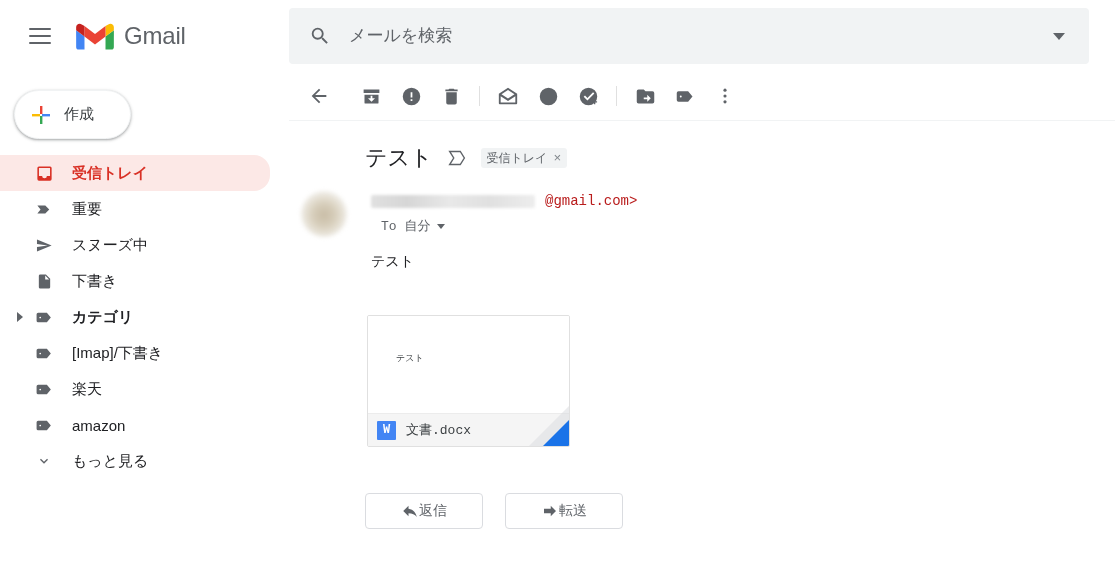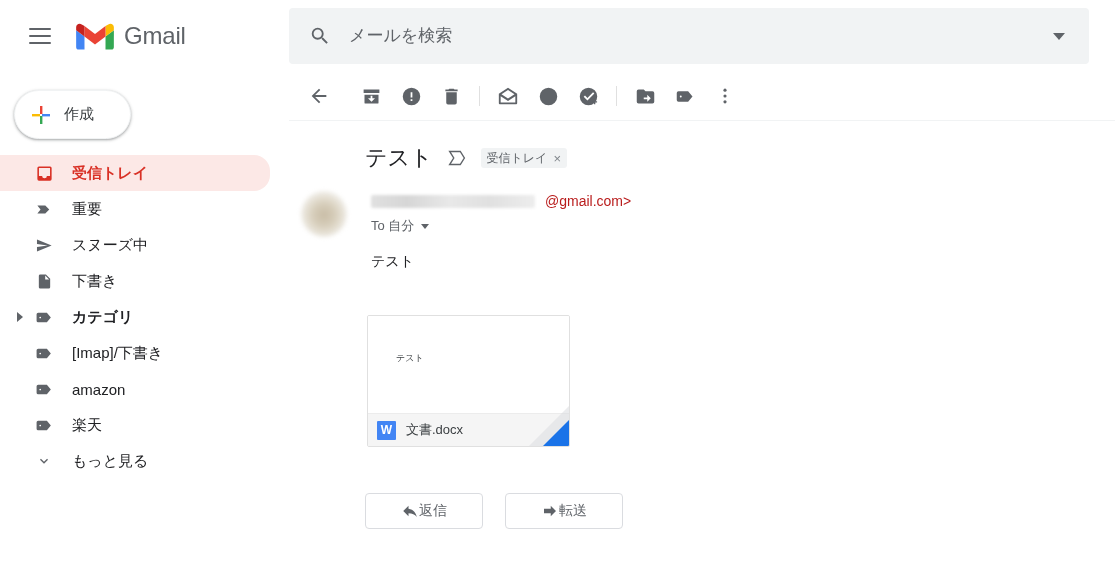--- a/index.html
+++ b/index.html
@@ -75,21 +75,21 @@
     color:#5f6368;
   }
   .navitem .nicon { width: 20px; height:20px; margin-left: 4px; flex:none; display:flex;align-items:center;justify-content:center;}
   .navitem .nlabel { font-size: 15px; color:#202124; margin-left: 18px; white-space: nowrap;}
   .navitem.active { background:#fce8e6; }
   .navitem.active .nlabel { color:#d93025; font-weight:700;}
   .navitem.bold .nlabel { font-weight:700; }
   .navitem.sp { height: 36px; }
 
   
-  .pane { position:absolute; left:289px; top:72px; width: 826px; height: 509px; background:#fff;}
+  .pane { position:absolute; left:289px; top:72px; width: 826px; height: 509px; background:#fff;font-family:Liberation Mono, monospace;}
   .toolbar { height: 48px; display:flex; align-items:center; padding-left: 10px; }
   .tbtn {
     width: 40px; height:40px; border-radius:50%;
     display:flex; align-items:center; justify-content:center; cursor:pointer;
     flex: none;
   }
   .tsep { width:1px; height:20px; background:#e0e0e0; margin: 0 8px; flex:none;}
   .tgap { width: 12px; flex:none; }
   .rule { height:1px; background:#f1f3f4; margin-left: 0; }
 
@@ -111,21 +111,21 @@
   }
   .msg-body { margin-left: 24px; }
   .from-row { display:flex; align-items:center; height: 20px; }
   .redact {
     display:inline-block; width: 164px; height: 13px; border-radius: 2px;
     background: linear-gradient(90deg,#e0e0e0 0%,#d6d6d6 22%,#e8e8e8 48%,#e0e0e0 72%,#ededed 100%);
     filter: blur(1.6px);
   }
   .from-domain { font-size: 14px; color:#b91c1c; margin-left: 10px; }
   .to-row { display:flex; align-items:center; margin-top: 6px; }
-  .to-text { font-size: 13px; color:#5f6368; }
+  .to-text { font-size: 13px; color:#5f6368;margin-left:10px; }
   .to-caret { width:0;height:0;border-left:4px solid transparent;border-right:4px solid transparent;border-top:5px solid #5f6368; margin-left:7px; cursor:pointer;}
   .body-text { font-size: 14px; color:#202124; margin-top: 18px; }
 
   
   .attachwrap { padding: 44px 0 0 78px; }
   .attach {
     width: 203px; height: 132px; border:1px solid #e0e0e0; border-radius:2px;
     background:#fff; position:relative; cursor:pointer; overflow:hidden;
   }
   .attach-preview { height: 98px; position:relative; background:#fff; }
@@ -271,31 +271,31 @@
         <div class="nlabel">[Imap]/下書き</div>
       </div>
 
       <div class="navitem sp">
         <div class="twisty"></div>
         <div class="nicon">
           <svg width="19" height="19" viewBox="0 0 24 24">
               <path fill="#5f6368" d="M4 6h11l5 6-5 6H4a2 2 0 0 1-2-2V8a2 2 0 0 1 2-2zm2.6 4.9a1.1 1.1 0 1 0 0 2.2 1.1 1.1 0 0 0 0-2.2z"></path>
             </svg>
         </div>
+        <div class="nlabel">楽天</div>
+      </div>
+
+      <div class="navitem sp">
+        <div class="twisty"></div>
+        <div class="nicon">
+          <svg width="19" height="19" viewBox="0 0 24 24">
+              <path fill="#5f6368" d="M4 6h11l5 6-5 6H4a2 2 0 0 1-2-2V8a2 2 0 0 1 2-2zm2.6 4.9a1.1 1.1 0 1 0 0 2.2 1.1 1.1 0 0 0 0-2.2z"></path>
+            </svg>
+        </div>
         <div class="nlabel">amazon</div>
-      </div>
-
-      <div class="navitem sp">
-        <div class="twisty"></div>
-        <div class="nicon">
-          <svg width="19" height="19" viewBox="0 0 24 24">
-              <path fill="#5f6368" d="M4 6h11l5 6-5 6H4a2 2 0 0 1-2-2V8a2 2 0 0 1 2-2zm2.6 4.9a1.1 1.1 0 1 0 0 2.2 1.1 1.1 0 0 0 0-2.2z"></path>
-            </svg>
-        </div>
-        <div class="nlabel">楽天</div>
       </div>
 
       <div class="navitem sp">
         <div class="twisty"></div>
         <div class="nicon">
           <svg width="16" height="16" viewBox="0 0 24 24">
               <path fill="#5f6368" d="M7.4 8.6 12 13.2l4.6-4.6L18 10l-6 6-6-6z"></path>
             </svg>
         </div>
         <div class="nlabel">もっと見る</div>

